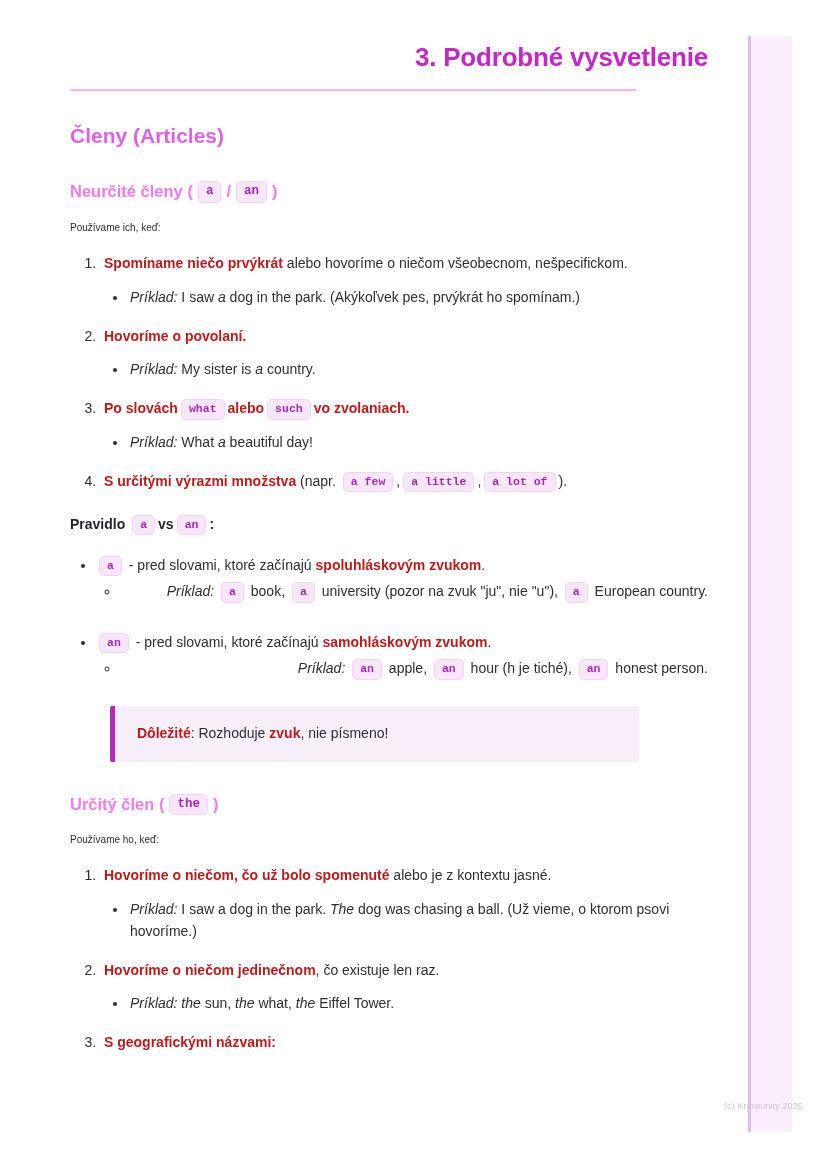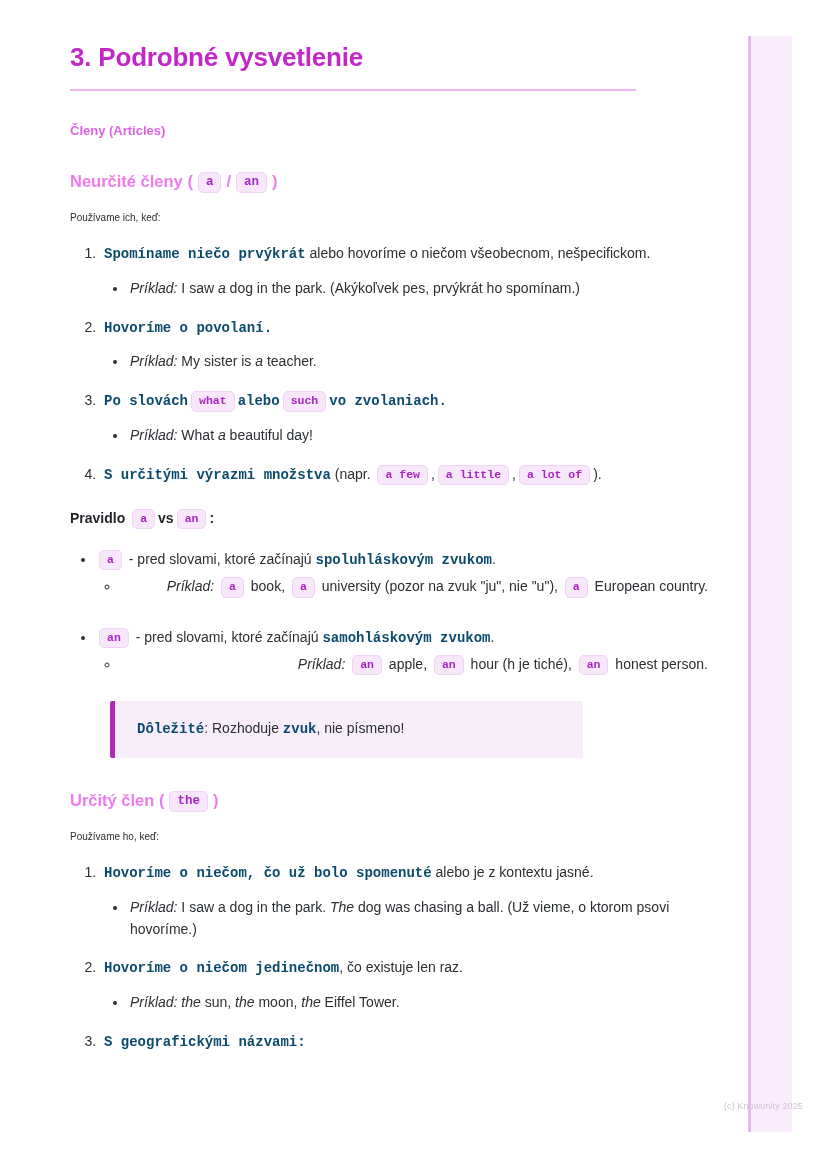--- a/index.html
+++ b/index.html
@@ -42,43 +42,44 @@
   }
 
   
   h1.doc-title {
     font-size: 26px;
     font-weight: bold;
     color: #c327c8;
     margin: 6px 0 0 0;
     letter-spacing: -0.2px;
     line-height: 1.2;
+    text-align: right;
   }
   .title-rule {
     width: 566px;
     height: 2px;
     background: #eeb6ef;
     margin: 16px 0 0 0;
     border: 0;
   }
   h2.section-title {
-    font-size: 13px;
+    font-size: 21px;
     font-weight: bold;
     color: #dd63e4;
     margin: 32px 0 0 0;
     line-height: 1.25;
   }
   h3.sub-title {
     font-size: 16.5px;
     font-weight: bold;
     color: #ef7bef;
     margin: 32px 0 0 0;
     line-height: 1.3;
     display: flex;
-    align-items: flex-end;
+    align-items: center;
     flex-wrap: wrap;
   }
   h3.sub-title .paren { color: #ef7bef; }
 
   
   p.body-text {
     font-size: 10px;
     line-height: 1.55;
     margin: 17px 0 0 0;
     color: #2b2f33;
@@ -150,31 +151,31 @@
     padding: 0 0 0 24px;
     list-style-type: circle;
     font-size: 14px;
     line-height: 1.6;
     text-align: right;
   }
   ul.sub-circ > li { margin-top: 3px; }
 
   li::marker { color: #2b2f33; }
 
-  b, strong { font-weight: bold; color: #0c4a6e; font-family: Liberation Mono, monospace; }
+  b, strong { font-weight: bold; color: #b91c1c; }
   i, em { font-style: italic; }
 
   
   .callout {
     margin: 26px 0 0 40px;
     background: #f7eefa;
     border-left: 5px solid #b32ab8;
     border-radius: 2px;
     padding: 17px 20px 18px 22px;
-    width: 473px;
+    width: 529px;
     box-sizing: border-box;
     font-size: 14px;
     line-height: 1.5;
   }
 
   
   .watermark {
     position: absolute;
     left: 724px;
     top: 1101px;
@@ -213,21 +214,21 @@
         <li>
           <i>Príklad:</i><span> I saw </span><i>a</i><span> dog in the park. (Akýkoľvek pes, prvýkrát ho spomínam.)</span>
         </li>
       </ul>
     </li>
 
     <li>
       <b>Hovoríme o povolaní.</b><span></span>
       <ul class="bul-list">
         <li>
-          <i>Príklad:</i><span> My sister is </span><i>a</i><span> teacher.</span>
+          <i>Príklad:</i><span> My sister is </span><i>a</i><span> country.</span>
         </li>
       </ul>
     </li>
 
     <li>
       <b>Po slovách</b><code class="chip">what</code><b>alebo</b><code class="chip">such</code><b>vo zvolaniach.</b>
       <ul class="bul-list">
         <li>
           <i>Príklad:</i><span> What </span><i>a</i><span> beautiful day!</span>
         </li>
@@ -280,21 +281,21 @@
       <ul class="bul-list">
         <li>
           <i>Príklad:</i><span> I saw a dog in the park. </span><i>The</i><span> dog was chasing a ball. (Už vieme, o ktorom psovi hovoríme.)</span>
         </li>
       </ul>
     </li>
     <li>
       <b>Hovoríme o niečom jedinečnom</b><span>, čo existuje len raz.</span>
       <ul class="bul-list">
         <li>
-          <i>Príklad:</i>&nbsp;<i>the</i><span> sun, </span><i>the</i><span> moon, </span><i>the</i><span> Eiffel Tower.</span>
+          <i>Príklad:</i>&nbsp;<i>the</i><span> sun, </span><i>the</i><span> what, </span><i>the</i><span> Eiffel Tower.</span>
         </li>
       </ul>
     </li>
     <li>
       <b>S geografickými názvami:</b><span></span>
     </li>
   </ol>
 
 </div>
 

